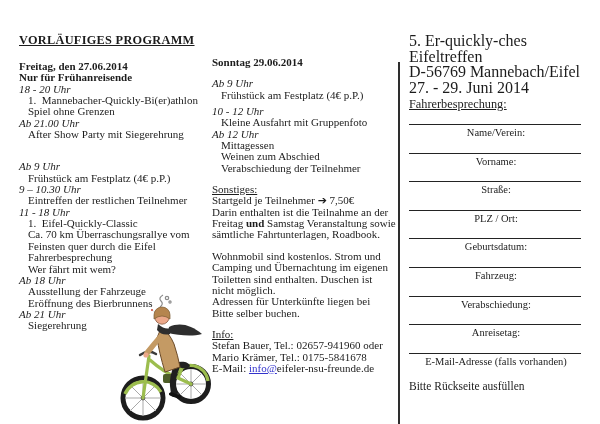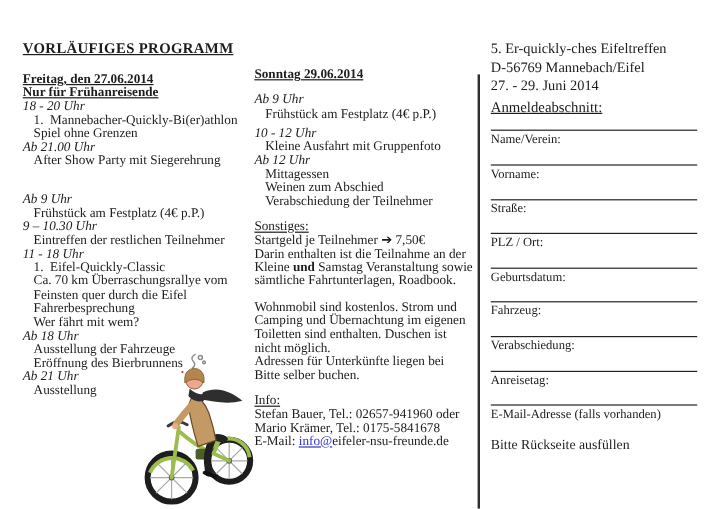--- a/index.html
+++ b/index.html
@@ -17,34 +17,34 @@
   .line { white-space: nowrap; }
   .col1 { left: 19px;  top: 33px; width: 190px; }
   .col2 { left: 212px; top: 57px; width: 185px; }
   .col3 { left: 409px; top: 33px; width: 174px; }
 
   .doc-title {
     font-size: 12.3px; line-height: 14px; font-weight: bold;
     text-decoration: underline; letter-spacing: .3px; margin-bottom: 14px;
     white-space: nowrap;
   }
-  .h    { font-weight: bold; text-decoration: underline; }
+  .h    { font-weight: bold; }
   .time { font-style: italic; }
   .ind  { padding-left: 9px; }
   .hgap { margin-top: 10px; }
   .gap  { margin-top: 5px; }
   .day-gap { margin-top: 21px; }
   .section { margin-top: 10px; }
   .ulab { text-decoration: underline; }
   .b    { font-weight: bold; }
   .link { color: #3333cc; text-decoration: underline; cursor: pointer; }
 
-  .rh-line  { font-size: 12px; line-height: 15.6px; }
+  .rh-line  { font-size: 16px; line-height: 15.6px; }
   .reg-label{ font-size: 12.3px; line-height: 15.6px; text-decoration: underline; margin-top: 2px; white-space: nowrap; }
-  .fields   { margin-top: 11px; }
+  .fields   { margin-top: 11px; text-align: center; }
   .fgroup   { margin-bottom: 13.6px; }
   .frule    { border-top: 1.6px solid #232323; width: 172px; }
   .flabel   { font-size: 10.5px; line-height: 12px; padding-top: 2px; white-space: nowrap; }
   .reg-note { margin-top: 10px; font-size: 11.5px; white-space: nowrap; }
 
   .vline {
     position: absolute; left: 398px; top: 62px;
     width: 1.5px; height: 362px; background: #2e2e2e;
   }
   .moped { position: absolute; left: 116px; top: 294px; width: 102px; height: 130px; }
@@ -73,42 +73,42 @@
         <div class="line time"><span>11 - 18 Uhr</span></div>
         <div class="line ind"><span>1.&nbsp; Eifel-Quickly-Classic</span></div>
         <div class="line ind"><span>Ca. 70 km Überraschungsrallye vom</span></div>
         <div class="line ind"><span>Feinsten quer durch die Eifel</span></div>
         <div class="line ind"><span>Fahrerbesprechung</span></div>
         <div class="line ind"><span>Wer fährt mit wem?</span></div>
         <div class="line time"><span>Ab 18 Uhr</span></div>
         <div class="line ind"><span>Ausstellung der Fahrzeuge</span></div>
         <div class="line ind"><span>Eröffnung des Bierbrunnens</span></div>
         <div class="line time"><span>Ab 21 Uhr</span></div>
-        <div class="line ind"><span>Ausstellung</span></div>
+        <div class="line ind"><span>Siegerehrung</span></div>
       </div>
   </div>
 
   <div class="col col2">
     <div class="day">
         <div class="line h"><span>Sonntag 29.06.2014</span></div>
         <div class="line time hgap"><span>Ab 9 Uhr</span></div>
         <div class="line ind"><span>Frühstück am Festplatz (4€ p.P.)</span></div>
         <div class="line time gap"><span>10 - 12 Uhr</span></div>
         <div class="line ind"><span>Kleine Ausfahrt mit Gruppenfoto</span></div>
         <div class="line time"><span>Ab 12 Uhr</span></div>
         <div class="line ind"><span>Mittagessen</span></div>
         <div class="line ind"><span>Weinen zum Abschied</span></div>
         <div class="line ind"><span>Verabschiedung der Teilnehmer</span></div>
       </div>
     <div class="section">
       <div class="line ulab">Sonstiges:</div>
       <div>
           <div class="line"><span>Startgeld je Teilnehmer ➔ 7,50€</span></div>
           <div class="line"><span>Darin enthalten ist die Teilnahme an der</span></div>
-          <div class="line"><span>Kleine </span><span class="b">und</span><span> Samstag Veranstaltung sowie</span></div>
+          <div class="line"><span>Freitag </span><span class="b">und</span><span> Samstag Veranstaltung sowie</span></div>
           <div class="line"><span>sämtliche Fahrtunterlagen, Roadbook.</span></div>
         </div>
     </div>
     <div class="section">
         <div class="line"><span>Wohnmobil sind kostenlos. Strom und</span></div>
         <div class="line"><span>Camping und Übernachtung im eigenen</span></div>
         <div class="line"><span>Toiletten sind enthalten. Duschen ist</span></div>
         <div class="line"><span>nicht möglich.</span></div>
         <div class="line"><span>Adressen für Unterkünfte liegen bei</span></div>
         <div class="line"><span>Bitte selber buchen.</span></div>
@@ -124,21 +124,21 @@
   </div>
 
   <div class="vline"></div>
 
   <div class="col col3">
     <div>
         <div class="rh-line"><span>5. Er-quickly-ches Eifeltreffen</span></div>
         <div class="rh-line"><span>D-56769 Mannebach/Eifel</span></div>
         <div class="rh-line"><span>27. - 29. Juni 2014</span></div>
       </div>
-    <div class="reg-label">Anmeldeabschnitt:</div>
+    <div class="reg-label">Fahrerbesprechung:</div>
     <div class="fields">
         <div class="fgroup">
           <div class="frule"></div>
           <div class="flabel">Name/Verein:</div>
         </div>
         <div class="fgroup">
           <div class="frule"></div>
           <div class="flabel">Vorname:</div>
         </div>
         <div class="fgroup">

